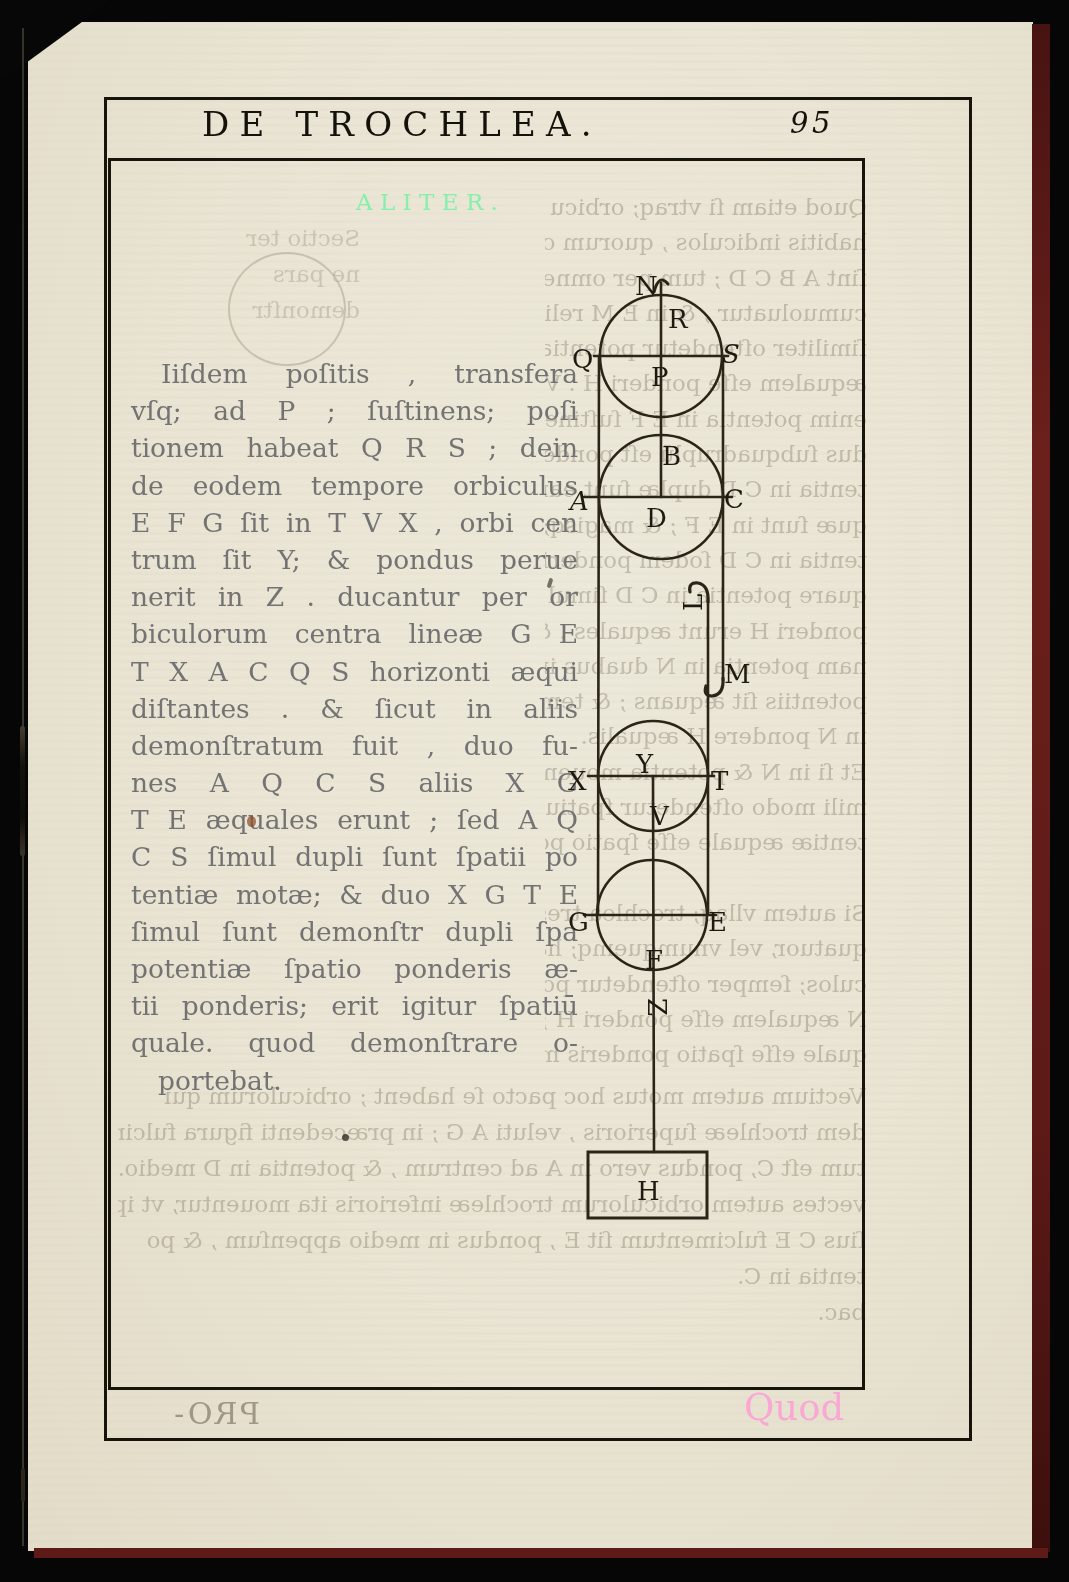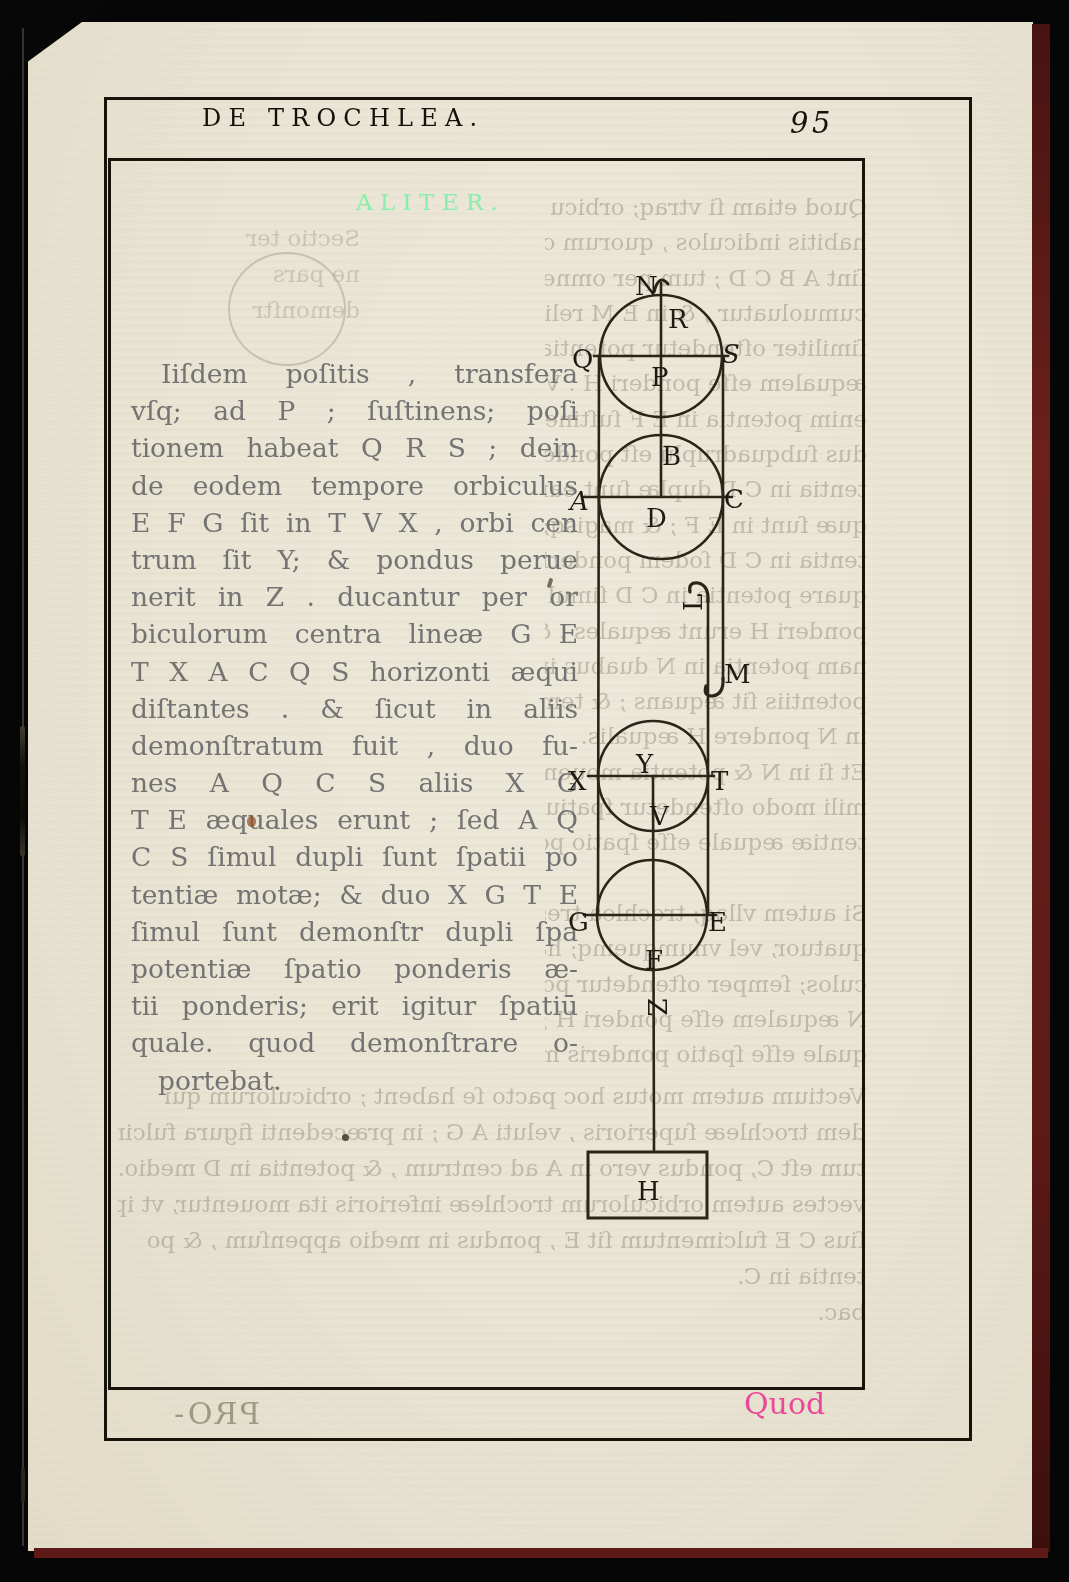--- a/index.html
+++ b/index.html
@@ -21,30 +21,30 @@
         background:linear-gradient(180deg,rgba(92,86,70,.55),rgba(122,115,96,.45) 40%,rgba(92,86,70,.6));}
   .sewing{left:20px;top:726px;width:5px;height:130px;border-radius:3px;
         background:linear-gradient(180deg,#443e30,#15120c 30%,#0e0c08 70%,#3c362a);}
   .sewing-b{left:21px;top:1468px;width:4px;height:34px;background:#2b2619;border-radius:2px;}
 
   
   .outer-frame{left:104px;top:97px;width:868px;height:1344px;border:3px solid #16130b;}
   .inner-frame{left:108px;top:158px;width:757px;height:1232px;border:3px solid #17140c;}
 
   
-  .title{left:202px;top:104px;font-size:24px;letter-spacing:.30em;color:#14110a;white-space:nowrap;}
+  .title{left:202px;top:104px;font-size:34px;letter-spacing:.30em;color:#14110a;white-space:nowrap;}
   .pagenum{left:790px;top:106px;font-size:29px;font-style:italic;letter-spacing:.12em;color:#14110a;}
   .aliter{left:356px;top:189px;font-size:23px;letter-spacing:.32em;color:#86efac;white-space:nowrap;}
 
   .paragraph{left:131px;top:355px;width:447px;font-size:26.5px;line-height:37.2px;color:#737373;}
   .paragraph .pline{position:static;display:block;height:37.2px;text-align:justify;text-align-last:justify;}
   .paragraph .pline.first{text-indent:30px;}
   .paragraph .pline.last{text-align-last:left;margin-left:27px;}
 
-  .quod{left:744px;top:1386px;font-size:30px;color:#ec4899;}
+  .quod{left:744px;top:1386px;font-size:37px;color:#f9a8d4;}
 
   
   .bleed{color:#7c7663;transform:scaleX(-1);}
   .bleed div{position:static;white-space:nowrap;overflow:hidden;}
   .bleed-right{left:545px;top:190px;width:322px;font-size:23px;line-height:35.3px;opacity:.38;}
   .bleed-right div{height:35.3px;}
   .bleed-bottom{left:118px;top:1078px;width:748px;font-size:23px;line-height:36px;opacity:.38;}
   .bleed-bottom div{height:36px;}
   .bleed-topleft{left:142px;top:220px;width:218px;font-size:23px;line-height:36px;opacity:.28;}
   .bleed-topleft div{height:36px;}

